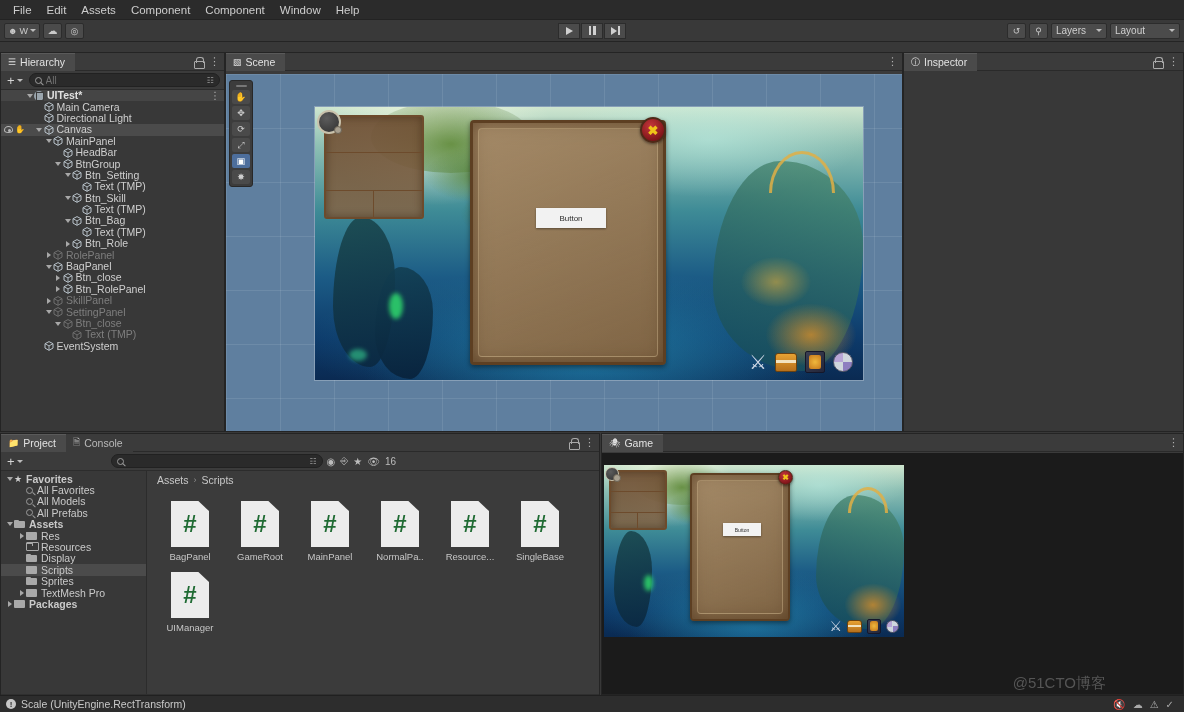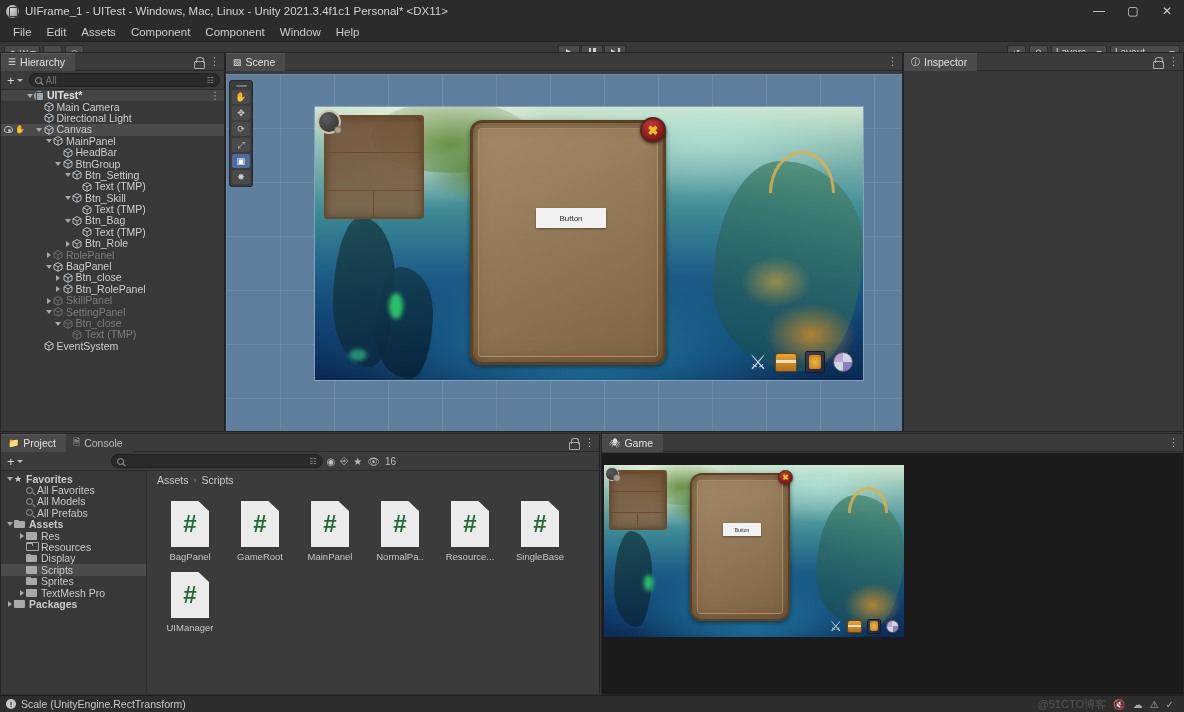--- a/index.html
+++ b/index.html
@@ -200,21 +200,21 @@
   .ui-avatar {
     position: absolute; border-radius: 50%;
     background: radial-gradient(circle at 38% 32%, #5c5c5c, #2f2f2f);
     border: 2px solid #c9c2ac;
   }
   .ui-avatar::after {
     content:""; position:absolute; right:-3px; bottom:-2px; width:6px;height:6px;border-radius:50%;
     background: #a8a090; border:1px solid #6b6355;
   }
   .ui-panel {
-    position: absolute; border-radius: 12px;
+    position: absolute; border-radius: 4px;
     border: 3px solid #5d3f22;
     background: linear-gradient(145deg, #9d8260 0%, #8e7352 45%, #7e6343 100%);
     box-shadow: inset 0 0 18px rgba(70,44,20,.6), 0 2px 5px rgba(0,0,0,.45);
     padding-left: 21px;
   }
   .ui-panel-inner {
     position: absolute; inset: 5px; border: 1.5px solid rgba(200,175,135,.45);
     border-radius: 4px;
     background: linear-gradient(160deg, rgba(170,145,110,.5), rgba(130,104,72,.35));
   }
@@ -304,36 +304,27 @@
   .statusbar {
     position: absolute; left: 0; bottom: 0; width: 1184px; height: 17px;
     background: #2d2d2d; border-top: 1px solid #202020;
     display: flex; align-items: center; padding: 0 6px; gap: 5px;
   }
   .status-ico { width: 10px; height: 10px; border-radius: 50%; background: #c7c7c7; color: #2d2d2d;
     font-size: 8px; display:flex; align-items:center; justify-content:center; font-weight:bold; flex:none;}
   .status-text { font-size: 10.5px; color: #c9c9c9; }
   .status-right { margin-left: auto; display: flex; align-items: center; gap: 7px; padding-right: 4px; }
   .status-right .si { color: #a9a9a9; font-size: 10px; }
-  .watermark { position: absolute; right: 78px; bottom: 0; font-size: 11px; color: #555; }
+  .watermark { position: absolute; right: 78px; bottom: 19px; font-size: 15px; color: #555; }
 </style>
 </head>
 <body>
 
 <div class="app">
 
-  <div class="titlebar">
-    <span class="uicon"></span>
-    <span>UIFrame_1 - UITest - Windows, Mac, Linux - Unity 2021.3.4f1c1 Personal* &lt;DX11&gt;</span>
-    <div class="winbtns">
-      <div class="winbtn">—</div>
-      <div class="winbtn">▢</div>
-      <div class="winbtn">✕</div>
-    </div>
-  </div>
 
   <div class="menubar">
     <div class="menuitem">File</div>
     <div class="menuitem">Edit</div>
     <div class="menuitem">Assets</div>
     <div class="menuitem">Component</div>
     <div class="menuitem">Component</div>
     <div class="menuitem">Window</div>
     <div class="menuitem">Help</div>
   </div>

